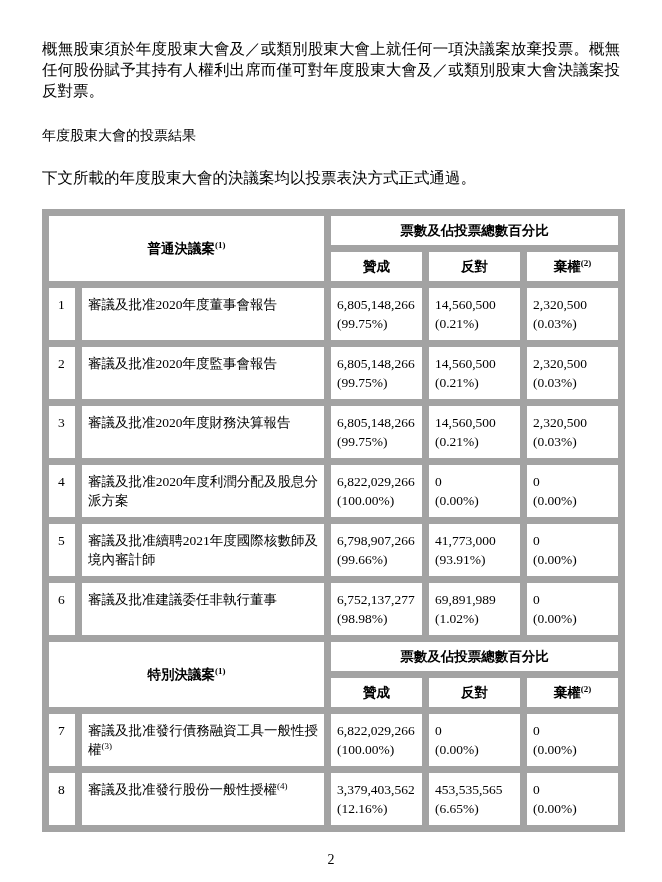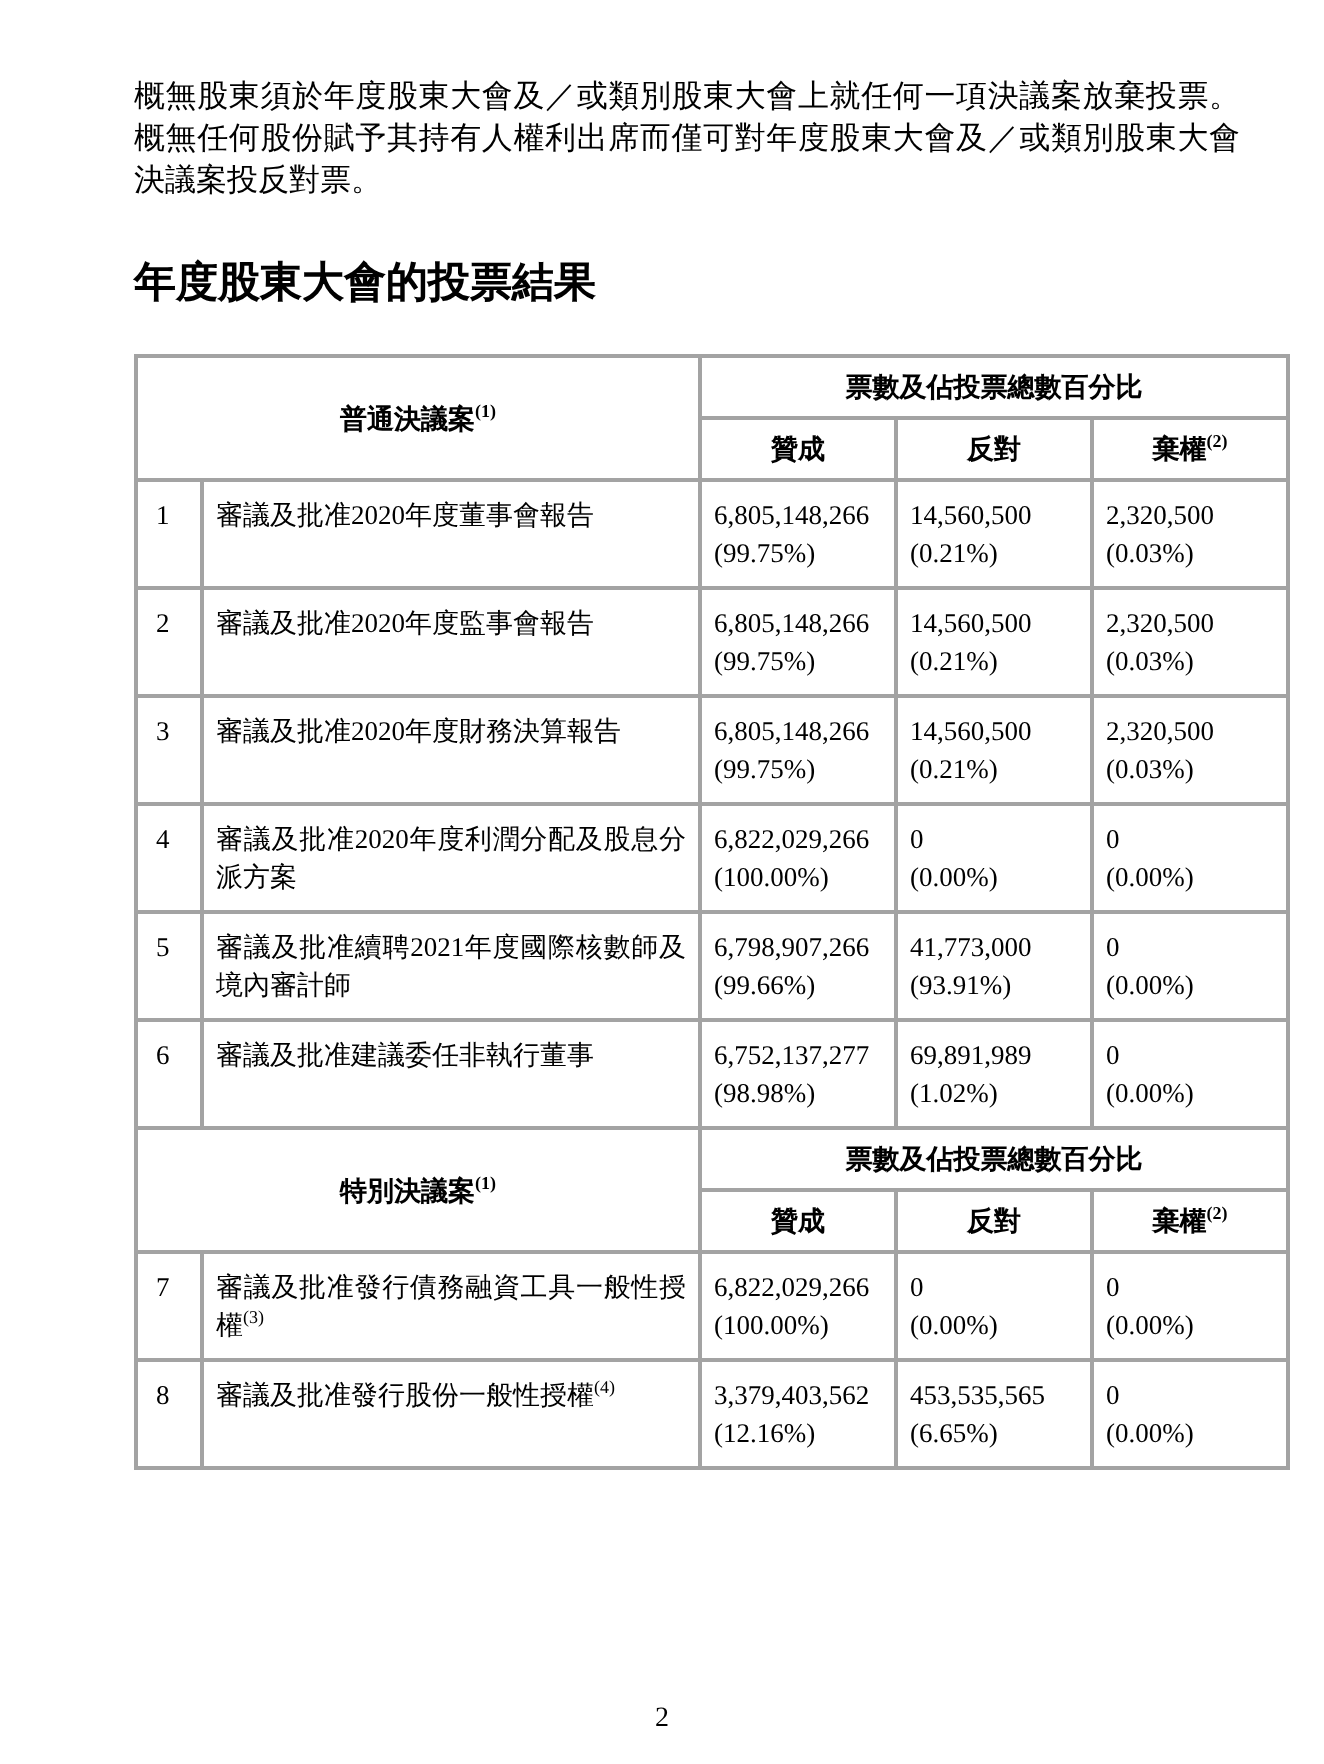--- a/index.html
+++ b/index.html
@@ -4,40 +4,40 @@
 <style>
   * { margin: 0; padding: 0; box-sizing: border-box; }
   html, body { background: #ffffff; }
   body {
     width: 662px;
     height: 882px;
     position: relative;
     color: #000;
     font-family: "Liberation Serif", "DejaVu Serif", serif;
   }
-  .page { padding: 38px 42px 0 42px; margin-left: 25px; }
+  .page { padding: 38px 42px 0 42px; }
   .para {
     font-size: 15.5px;
     line-height: 21px;
     text-align: justify;
     margin-bottom: 21px;
   }
   .heading {
-    font-size: 21px;
-    font-weight: bold;
+    font-size: 14px;
+    font-weight: normal;
     margin: 26px 0 22px 0;
   }
   table.votes {
     width: 100%;
     border-collapse: collapse;
     table-layout: fixed;
     margin-top: 8px;
   }
   table.votes td {
-    border: 2px solid #a3a3a3;
+    border: 7px solid #a3a3a3;
     font-size: 13.5px;
     vertical-align: top;
     padding: 7px 6px;
     line-height: 19px;
   }
   .cell-head {
     text-align: center;
     font-weight: bold;
     vertical-align: middle !important;
     padding: 5px 4px !important;
@@ -57,20 +57,21 @@
 </style>
 </head>
 <body>
 
 <div class="page">
 
   <p class="para">概無股東須於年度股東大會及／或類別股東大會上就任何一項決議案放棄投票。概無任何股份賦予其持有人權利出席而僅可對年度股東大會及／或類別股東大會決議案投反對票。</p>
 
   <div class="heading">年度股東大會的投票結果</div>
 
+  <p class="para">下文所載的年度股東大會的決議案均以投票表決方式正式通過。</p>
 
   <table class="votes">
     <colgroup>
       <col style="width:33px">
       <col style="width:249px">
       <col style="width:98px">
       <col style="width:98px">
       <col style="width:98px">
     </colgroup>
     <tbody>

